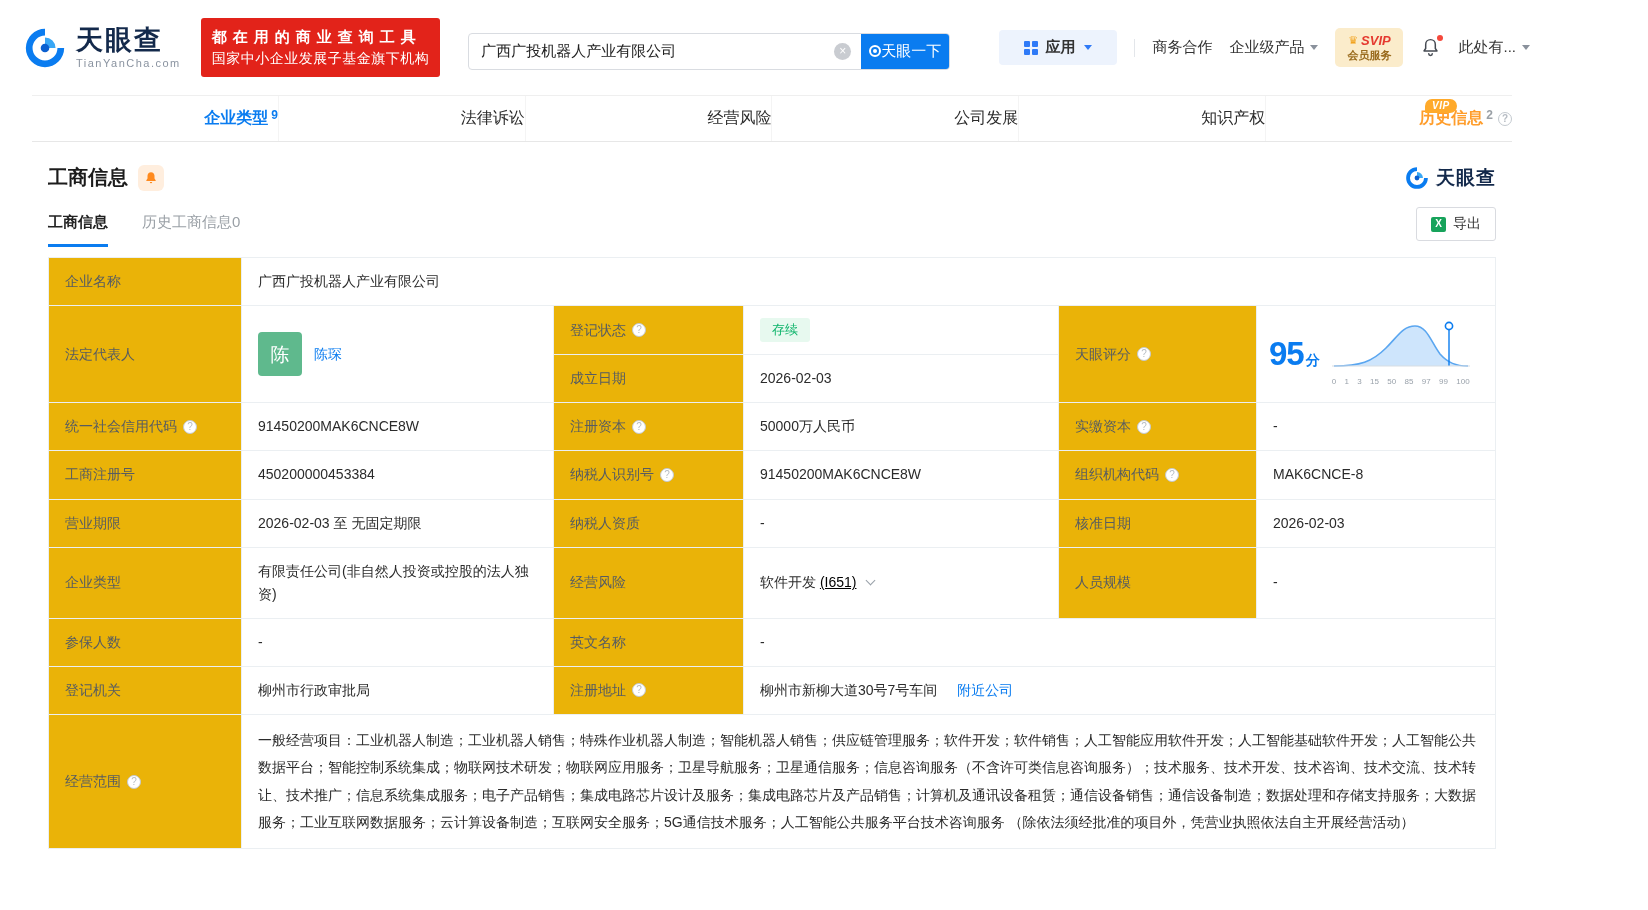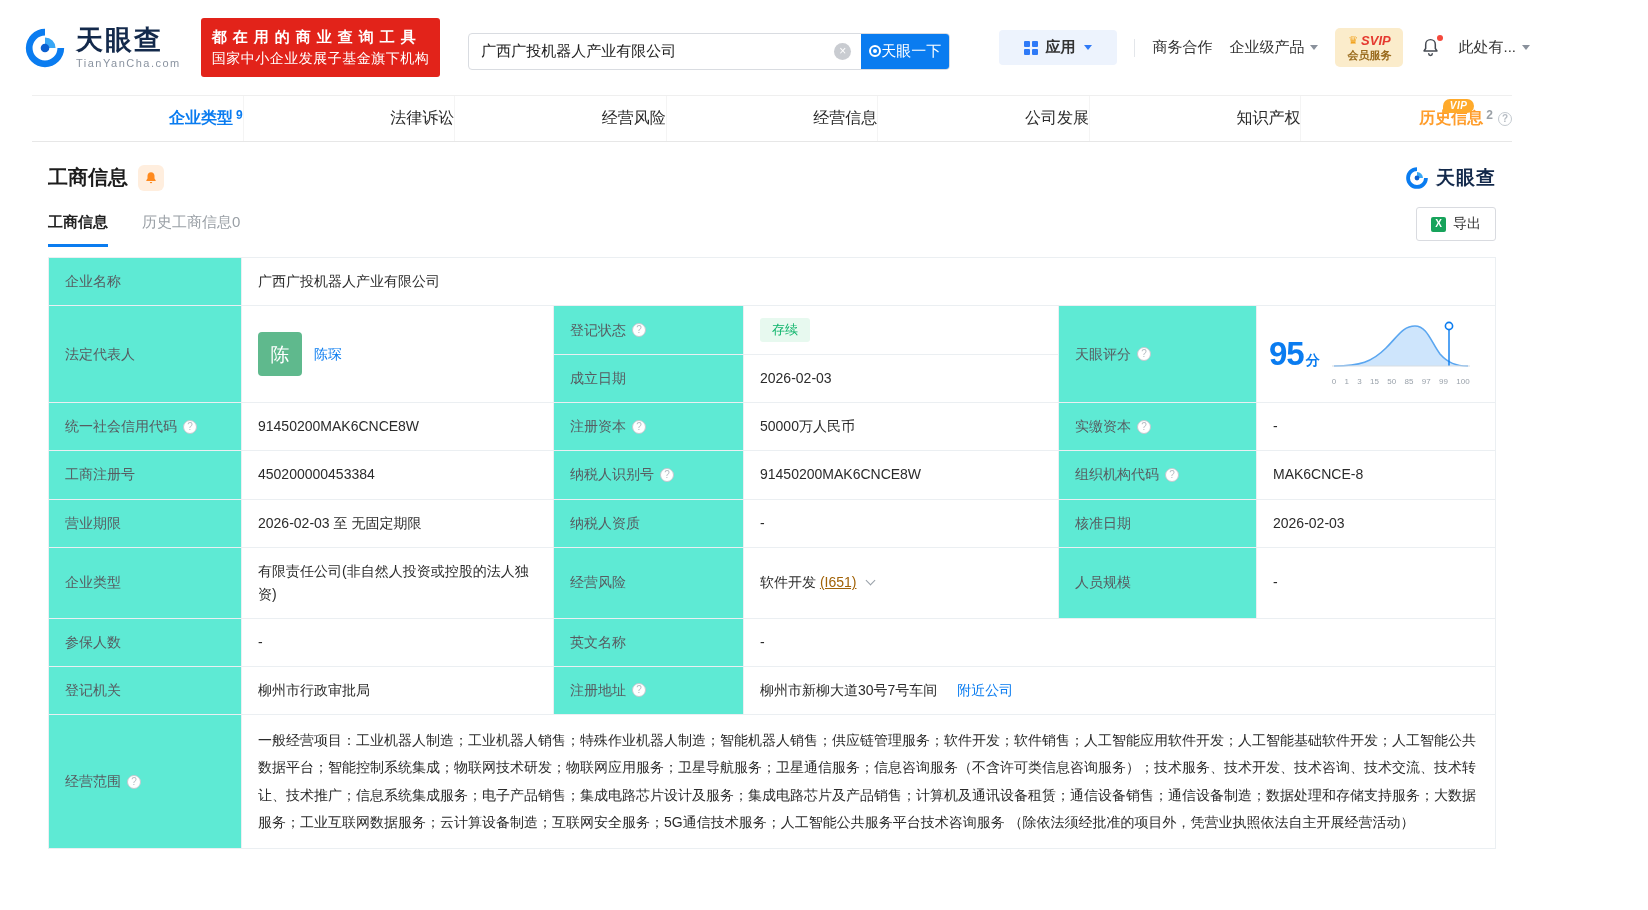--- a/index.html
+++ b/index.html
@@ -65,27 +65,27 @@
   .brand-right .brand-text { font-size:19px; font-weight:700; color:#13294b; letter-spacing:1px; }
   .sub-tabs { display:flex; align-items:flex-end; margin-top:16px; padding:0 16px; }
   .subtab { font-size:15px; color:#9aa0a6; margin-right:34px; padding-bottom:12px; cursor:pointer; border-bottom:3px solid transparent; }
   .subtab.active { color:#222; font-weight:700; border-bottom-color:#0a7cf0; }
   .export-btn { margin-left:auto; margin-bottom:6px; display:flex; align-items:center; gap:7px; border:1px solid #d9dbe0; background:#fff; border-radius:3px; padding:7px 14px; font-size:14px; color:#333; cursor:pointer; font-family:inherit; }
   .xls-icon { width:15px; height:15px; background:#17a35b; border-radius:2px; color:#fff; font-size:10px; font-weight:700; display:flex; align-items:center; justify-content:center; line-height:1; }
   
   .table-wrap { padding:0 16px; }
   .info-table { width:100%; border-collapse:collapse; margin-top:10px; table-layout:fixed; font-size:14px; }
   .info-table td { border:1px solid #ebeff2; padding:12px 16px; color:#2b2b2b; vertical-align:middle; line-height:1.65; word-break:break-all; }
-  .info-table td.lbl { background:#5eead4; color:#575c61; }
+  .info-table td.lbl { background:#eab308; color:#575c61; }
   .lbl-inner { display:flex; align-items:center; }
   .badge-green { background:#e7f9ef; color:#10b56c; padding:3px 12px; border-radius:3px; font-size:13px; display:inline-block; line-height:1.4; }
   .rep-wrap { display:flex; align-items:center; gap:12px; }
   .avatar { width:44px; height:44px; border-radius:4px; background:#5fb98d; color:#fff; font-size:19px; display:flex; align-items:center; justify-content:center; cursor:pointer; flex:none; }
   .blue-link { color:#0a7cf0; cursor:pointer; text-decoration:none; }
-  .grey { color:#a16207;text-decoration:underline; }
+  .grey { color:#000000;text-decoration:underline; }
   .chev { display:inline-block; width:7px; height:7px; border-right:1.5px solid #98a0a8; border-bottom:1.5px solid #98a0a8; transform:rotate(45deg); margin-left:7px; vertical-align:3px; cursor:pointer; }
   .score-wrap { display:flex; align-items:center; gap:10px; }
   .score-num { display:flex; align-items:baseline; }
   .score-big { font-size:33px; font-weight:800; color:#0a7cf0; letter-spacing:-1px; }
   .score-unit { font-size:14px; font-weight:700; color:#0a7cf0; margin-left:2px; }
   .score-chart { width:142px; flex:none; }
   .ticks { display:flex; justify-content:space-between; font-size:8px; color:#9aa2ab; padding:0 2px; margin-top:-2px; }
   .addr-link { margin-left:16px; }
   .scope-cell { line-height:1.95 !important; }
 </style>
@@ -164,23 +164,20 @@
   <nav class="main-tabs">
     <div class="mtab active">
       <span>企业类型</span>
       <span class="mtab-badge">9</span>
     </div>
     <div class="mtab">
       <span>法律诉讼</span>
     </div>
     <div class="mtab">
       <span>经营风险</span>
-    </div>
-    <div class="mtab">
-      <span>经营信息</span>
     </div>
     <div class="mtab">
       <span>公司发展</span>
     </div>
     <div class="mtab">
       <span>知识产权</span>
     </div>
     <div class="mtab history">
       <span class="vip-tag">VIP</span>
       <span>历史信息</span>

